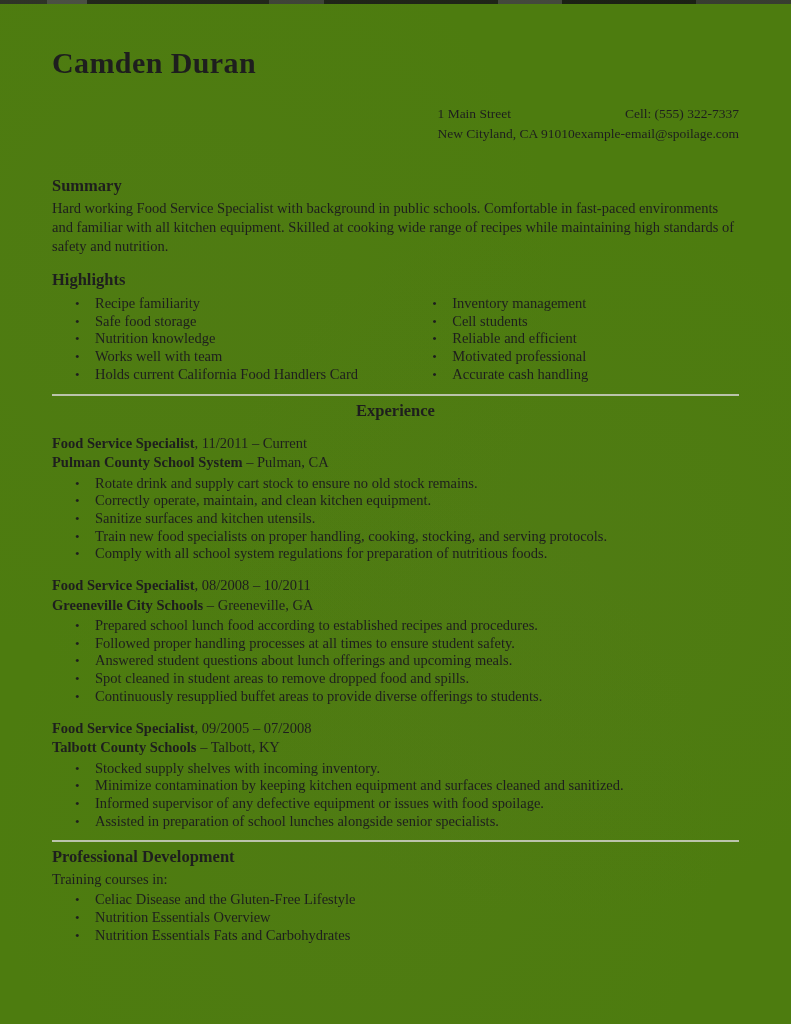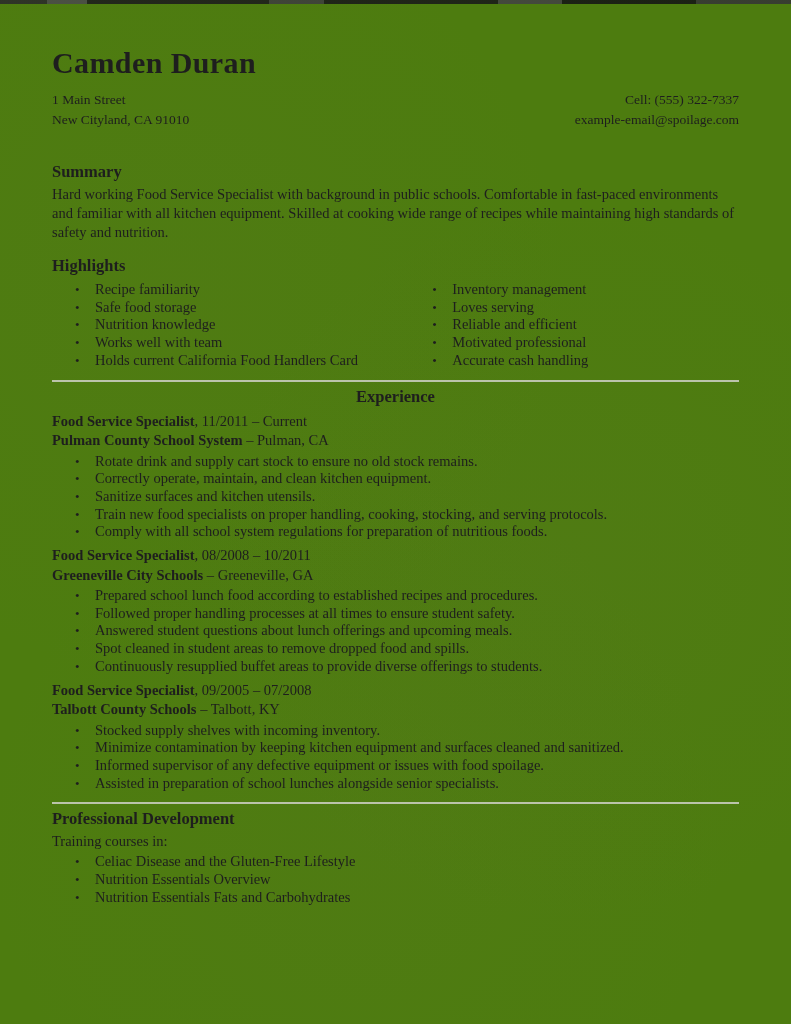--- a/index.html
+++ b/index.html
@@ -27,40 +27,40 @@
       #191919 41% 63%, #424242 63% 71%, #151515 71% 88%, #353535 88% 100%);
     opacity:.88;
   }
   .content { padding:0 52px; position:relative; }
 
   h1 {
     margin:46px 0 0 0;
     font-size:30px; line-height:34px; font-weight:700; letter-spacing:.4px;
   }
   .contact-row {
-    display:flex; justify-content:space-between; align-items:flex-start;
-    margin-top:10px; font-size:13.5px; line-height:20px;
+    display:flex; justify-content:flex-end; align-items:flex-start;
+    margin-top:24px; font-size:13.5px; line-height:20px;
   }
   .contact { text-align:right; }
 
   h2 { margin:14px 0 3px 0; font-size:16.5px; line-height:20px; font-weight:700; }
   .summary h2 { margin-top:32px; }
   p.body-text { margin:0; font-size:14.5px; line-height:19px; }
 
   ul.blist { margin:2px 0 0 0; padding:0; list-style:none; font-size:14.5px; }
   ul.blist li { position:relative; padding-left:43px; line-height:17.7px; }
   ul.blist .blt { position:absolute; left:23px; top:0; font-size:13px; }
 
   .hl-cols { display:flex; }
   .hl-col-left  { width:52%; }
   .hl-col-right { width:48%; }
 
   .rule { height:2px; background:#d7d6d2; margin-top:10px; opacity:.8; }
 
-  .job { margin-top:5px; }
+  .job { margin-top:13px; }
   .job-line { font-size:14.5px; line-height:19.5px; }
   .b { font-weight:700; }
   .experience h2 { margin-top:5px;text-align:center; }
   .development h2 { margin-top:5px; }
 </style>
 </head>
 <body>
 
 <div class="page">
   <div class="top-edge"></div>
@@ -90,21 +90,21 @@
       <div class="hl-cols">
         <ul class="blist hl-col-left">
           <li><span class="blt">•</span><span>Recipe familiarity</span></li>
           <li><span class="blt">•</span><span>Safe food storage</span></li>
           <li><span class="blt">•</span><span>Nutrition knowledge</span></li>
           <li><span class="blt">•</span><span>Works well with team</span></li>
           <li><span class="blt">•</span><span>Holds current California Food Handlers Card</span></li>
         </ul>
         <ul class="blist hl-col-right">
           <li><span class="blt">•</span><span>Inventory management</span></li>
-          <li><span class="blt">•</span><span>Loves serving</span></li>
+          <li><span class="blt">•</span><span>Cell students</span></li>
           <li><span class="blt">•</span><span>Reliable and efficient</span></li>
           <li><span class="blt">•</span><span>Motivated professional</span></li>
           <li><span class="blt">•</span><span>Accurate cash handling</span></li>
         </ul>
       </div>
     </section>
 
     <section class="experience">
       <div class="rule"></div>
       <h2>Experience</h2>

